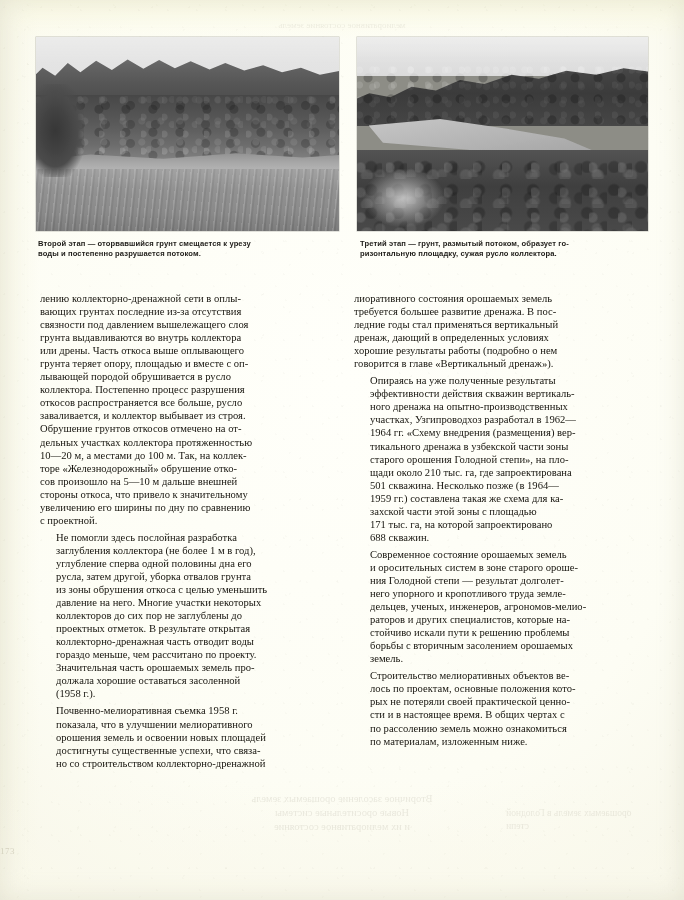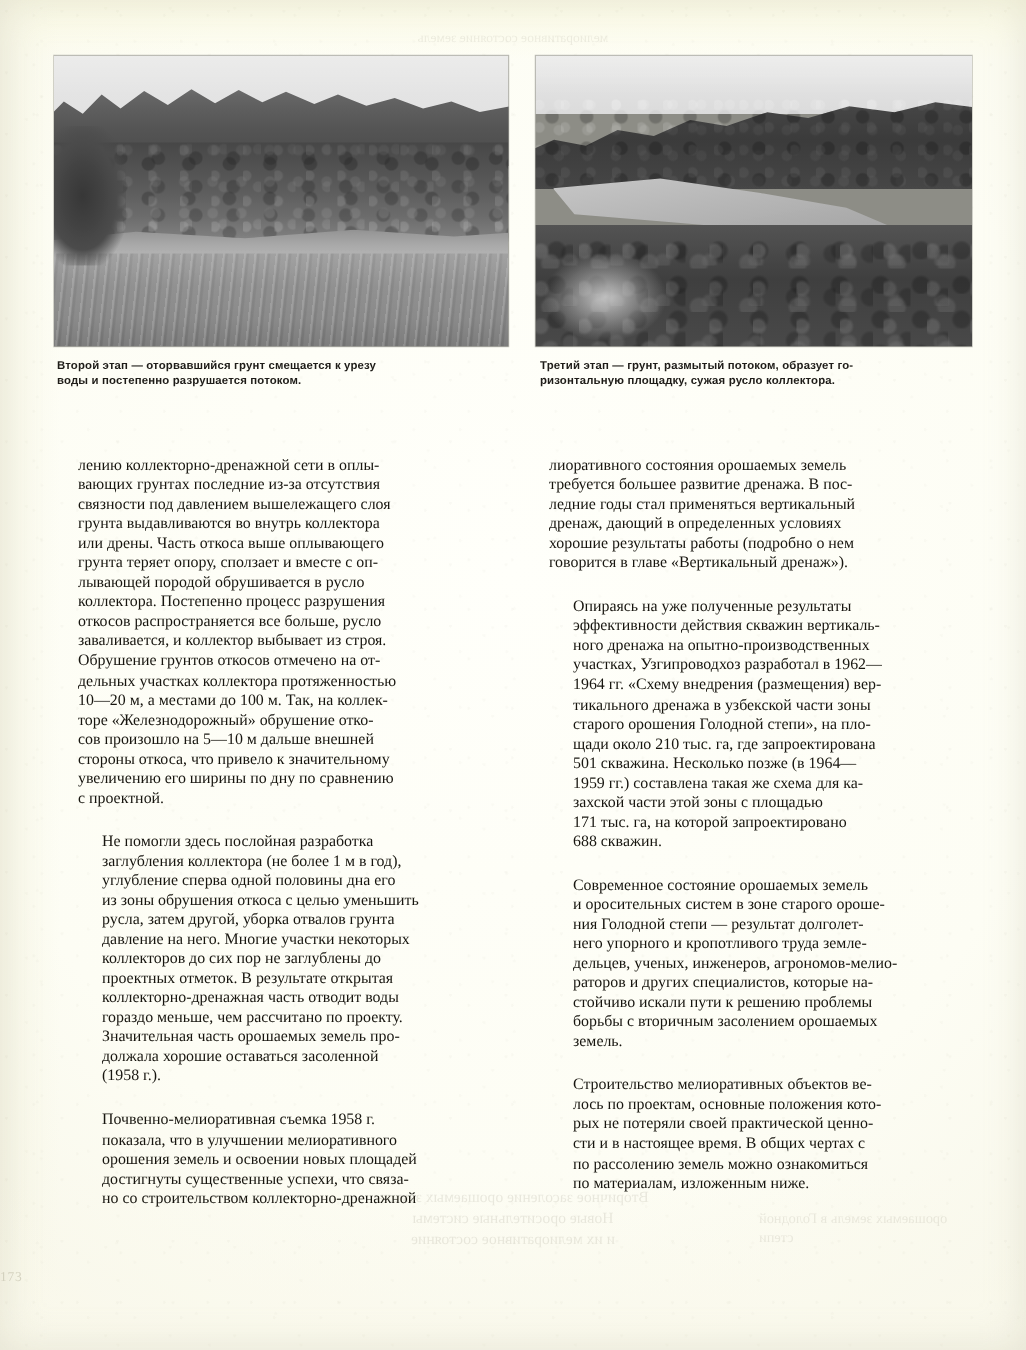--- a/index.html
+++ b/index.html
@@ -226,21 +226,21 @@
     line-height: 13.05px;
     color: #17150f;
     text-align: justify;
     -webkit-hyphens: none;
     hyphens: none;
   }
   .col-left  { width: 298px; margin-right: 16px; }
   .col-right { width: 298px; }
 
   .col p {
-    margin: 16px;
+    margin: 4px;
   }
   .col p + p {
     text-indent: 16px;
   }
   .line {
     display: block;
     white-space: nowrap;
   }
 
   
@@ -365,41 +365,41 @@
   <div class="columns">
 
     <div class="col col-left">
 
       <p>
         <span class="line">лению коллекторно-дренажной  сети в оплы-</span>
         <span class="line">вающих грунтах последние из-за отсутствия</span>
         <span class="line">связности под давлением вышележащего слоя</span>
         <span class="line">грунта выдавливаются во внутрь коллектора</span>
         <span class="line">или дрены. Часть откоса выше оплывающего</span>
-        <span class="line">грунта теряет опору, сползает и вместе с оп-</span>
+        <span class="line">грунта теряет опору, площадью и вместе с оп-</span>
         <span class="line">лывающей породой  обрушивается  в русло</span>
         <span class="line">коллектора. Постепенно процесс  разрушения</span>
         <span class="line">откосов распространяется все больше, русло</span>
         <span class="line">заваливается, и коллектор выбывает из строя.</span>
         <span class="line">Обрушение грунтов откосов отмечено на от-</span>
         <span class="line">дельных участках коллектора протяженностью</span>
         <span class="line">10—20 м, а местами до 100 м. Так, на коллек-</span>
         <span class="line">торе «Железнодорожный»  обрушение  отко-</span>
         <span class="line">сов произошло  на 5—10 м дальше  внешней</span>
         <span class="line">стороны откоса, что привело к значительному</span>
         <span class="line">увеличению его ширины по дну по сравнению</span>
         <span class="line">с проектной.</span>
       </p>
 
       <p>
         <span class="line">Не помогли здесь послойная  разработка</span>
         <span class="line">заглубления коллектора (не более 1 м в год),</span>
         <span class="line">углубление сперва одной  половины дна его</span>
+        <span class="line">русла, затем другой, уборка отвалов грунта</span>
         <span class="line">из зоны обрушения откоса с целью уменьшить</span>
-        <span class="line">русла, затем другой, уборка отвалов грунта</span>
         <span class="line">давление на него. Многие участки некоторых</span>
         <span class="line">коллекторов  до сих пор  не заглублены до</span>
         <span class="line">проектных  отметок. В результате  открытая</span>
         <span class="line">коллекторно-дренажная  часть отводит воды</span>
         <span class="line">гораздо меньше, чем рассчитано по проекту.</span>
         <span class="line">Значительная часть орошаемых  земель про-</span>
         <span class="line">должала  хорошие  оставаться  засоленной</span>
         <span class="line">(1958 г.).</span>
       </p>
 

